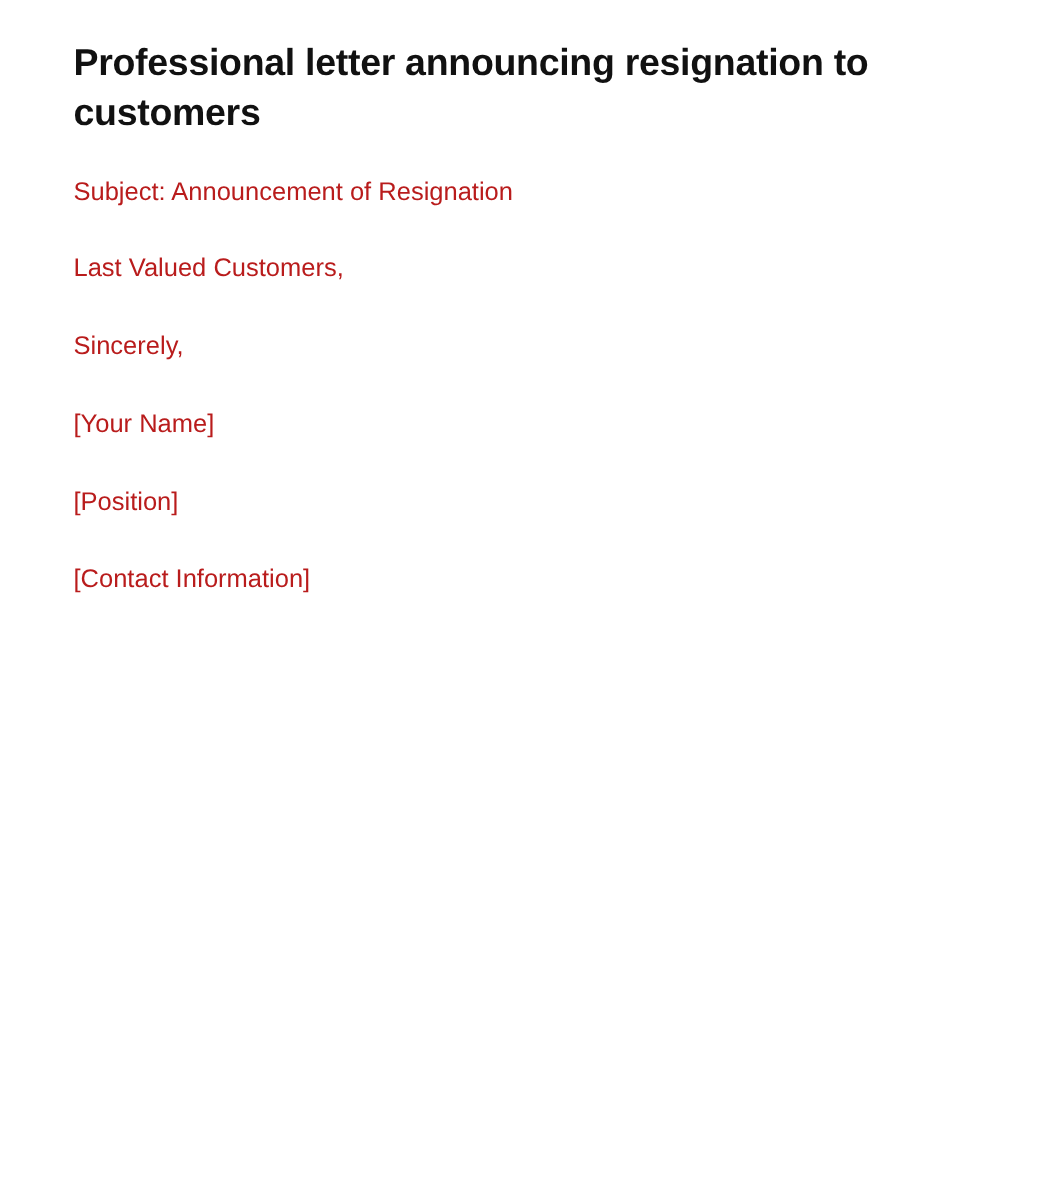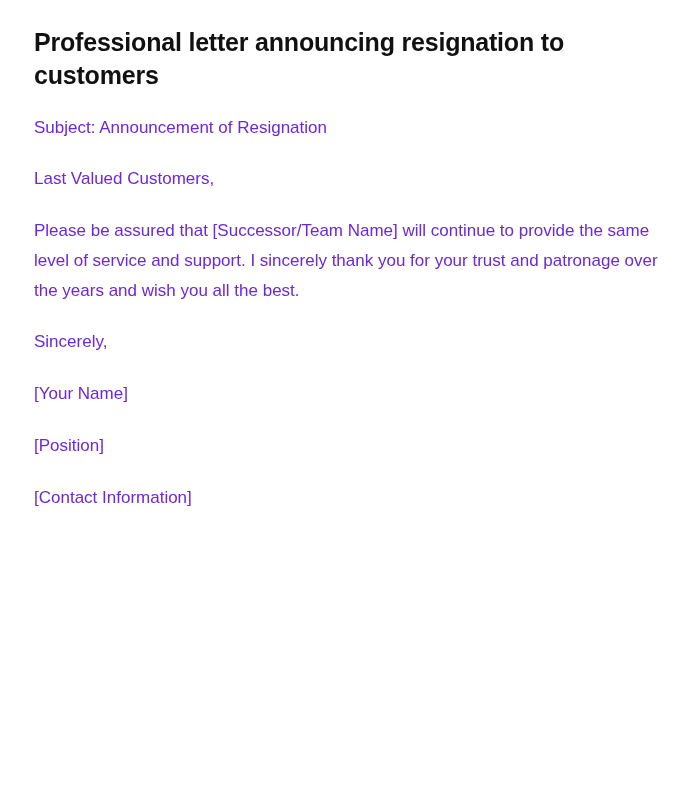--- a/index.html
+++ b/index.html
@@ -11,49 +11,48 @@
     width: 700px;
     height: 790px;
     font-family: "Liberation Sans", sans-serif;
     color: #1a1a1a;
     overflow: hidden;
   }
   .page {
     box-sizing: border-box;
     width: 700px;
     height: 790px;
-    padding: 26px 40px 0 34px;
+    padding: 26px 40px 0 49px;
     background: #ffffff;
   }
   .doc-title {
     font-size: 25px;
     line-height: 1.33;
     font-weight: bold;
     color: #111111;
     margin: 0 0 20px 0;
     letter-spacing: -0.2px;
   }
   .doc-body p {
     font-size: 17px;
     line-height: 1.75;
-    color: #6d28d9;
+    color: #b91c1c;
     margin: 0 0 22px 0;
     font-weight: 400;
   }
   .doc-body p:last-child {
     margin-bottom: 4px;
   }
 </style>
 </head>
 <body>
 
 <div class="page">
   <h1 class="doc-title">Professional letter announcing resignation to customers</h1>
   <div class="doc-body">
     <p>Subject: Announcement of Resignation</p>
     <p>Last Valued Customers,</p>
-    <p>Please be assured that [Successor/Team Name] will continue to provide the same level of service and support. I sincerely thank you for your trust and patronage over the years and wish you all the best.</p>
     <p>Sincerely,</p>
     <p>[Your Name]</p>
     <p>[Position]</p>
     <p>[Contact Information]</p>
   </div>
 </div>
 
 </body></html>

